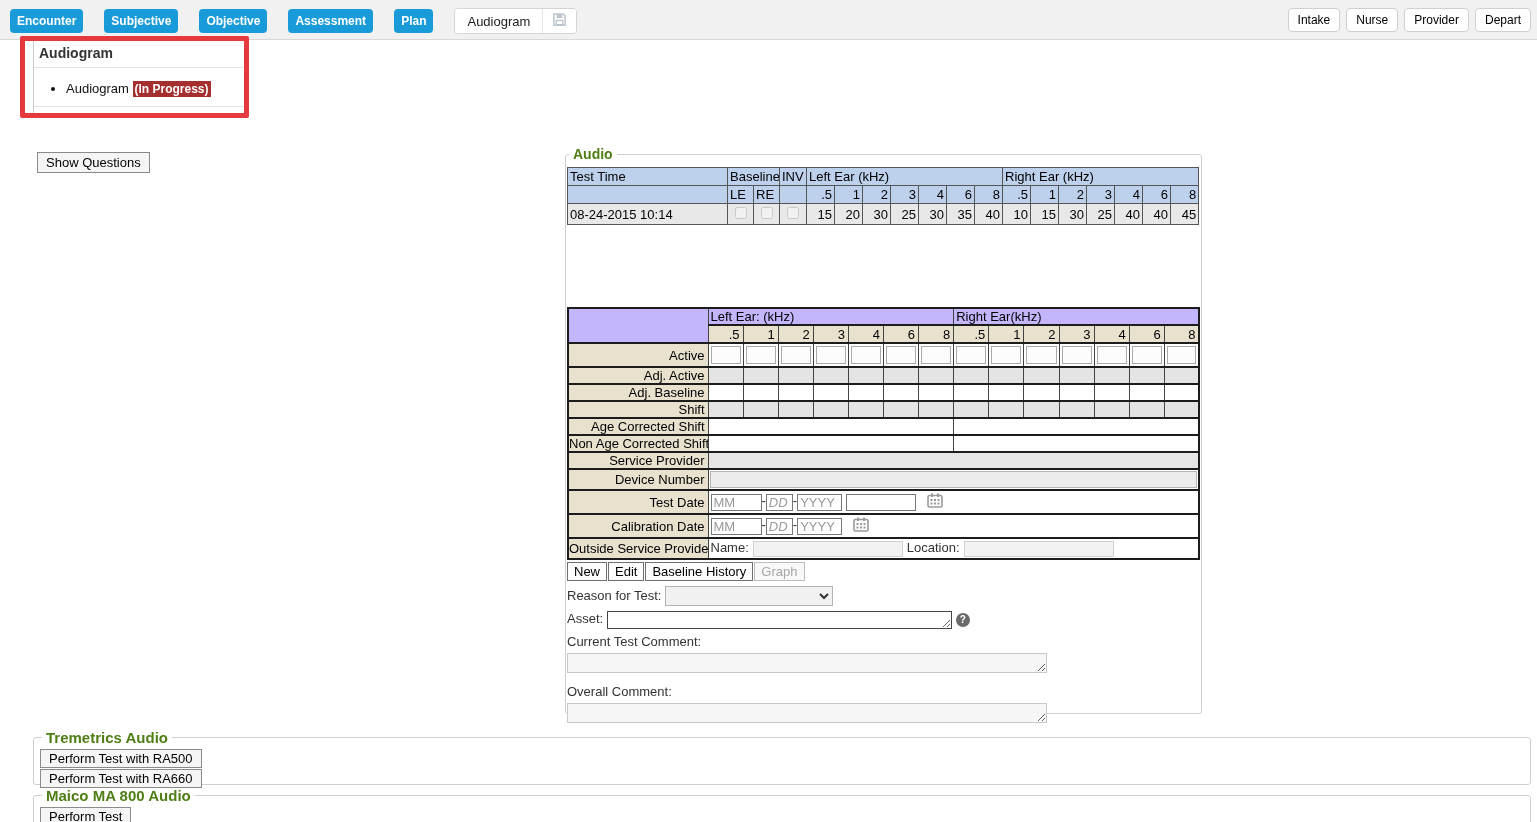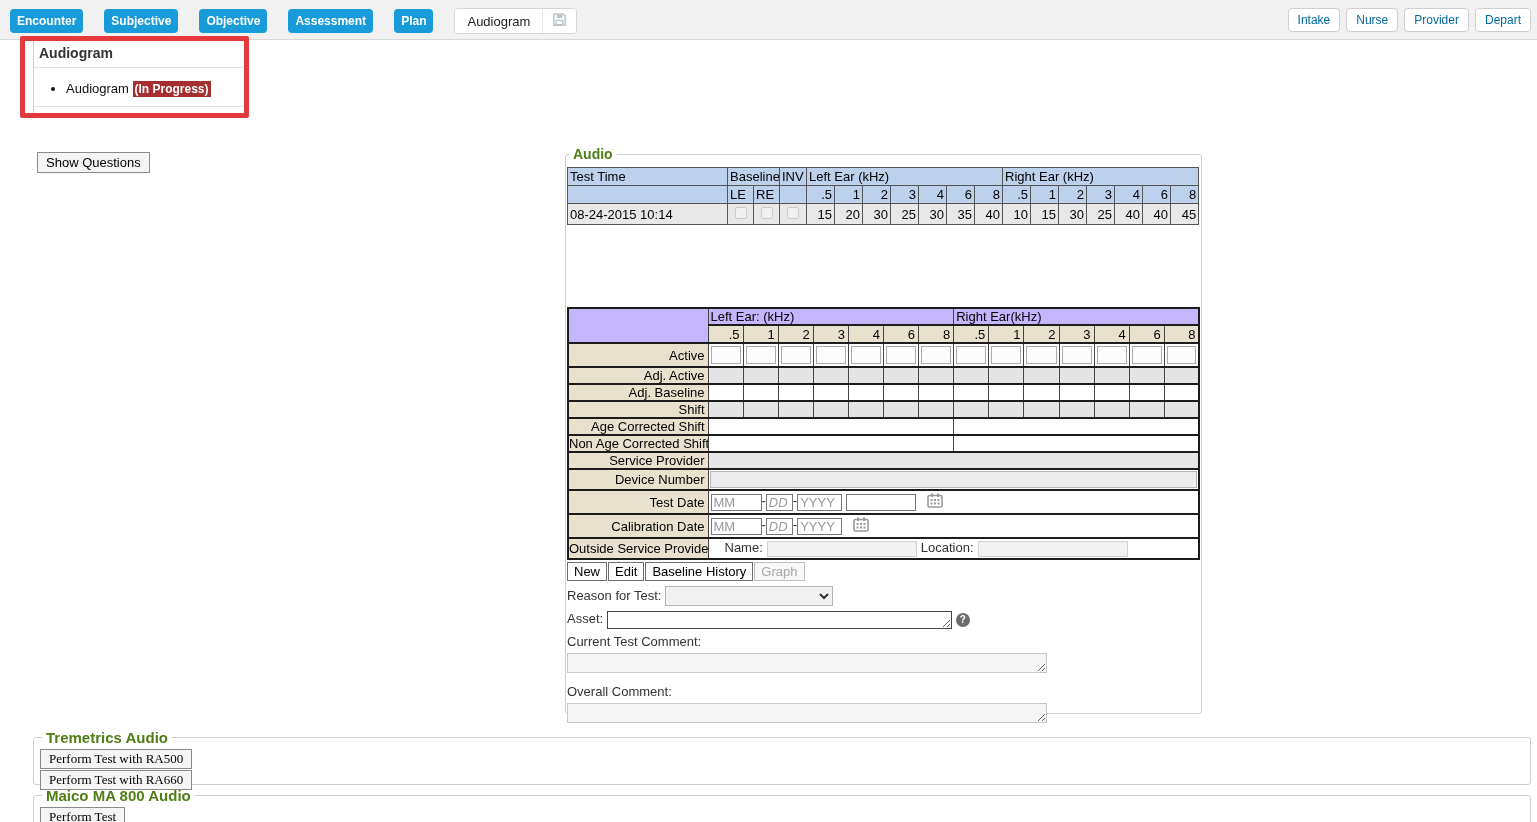--- a/index.html
+++ b/index.html
@@ -12,21 +12,21 @@
             background:#f1f1f1; border-bottom:1px solid #d8d8d8; }
   .nav-left { position:absolute; left:10px; top:8px; display:flex; gap:21px; align-items:center; }
   .nav-btn { background:#189bd8; color:#fff; font-weight:bold; font-size:12px;
              border:none; border-radius:4px; padding:5px 7px; cursor:pointer; white-space:nowrap; }
   .tab-group { display:flex; align-items:stretch; background:#fff; border:1px solid #d4d4d4;
                border-radius:4px; overflow:hidden; }
   .tab-label { font-size:13px; color:#222; padding:4px 12px; background:#fff; border:none; cursor:pointer; }
   .tab-sep { width:1px; background:#e4e4e4; }
   .tab-save { border:none; background:#fff; padding:3px 9px; display:flex; align-items:center; cursor:default; }
   .nav-right { position:absolute; right:6px; top:8px; display:flex; gap:6px; }
-  .ghost-btn { background:#fff; border:1px solid #cfcfcf; border-radius:4px; color:#0369a1;
+  .ghost-btn { background:#fff; border:1px solid #cfcfcf; border-radius:4px; color:#000000;
                font-size:12px; padding:4px 9px; cursor:pointer; }
 
   
   .audiogram-panel { position:absolute; left:33px; top:40px; width:215px; height:78px;
                      border-left:1px solid #ccc; background:#fff; }
   .panel-title { font-size:14px; font-weight:bold; color:#333; margin:5px 0 0 5px; }
   .panel-hr { border:none; border-top:1px solid #e2e2e2; margin-top:6px; }
   .panel-list { list-style:disc; margin:13px 0 0 32px; font-size:13px; color:#111; }
   .panel-list li { line-height:16px; }
   .status-badge { background:#a52e2e; color:#fff; font-size:12px; font-weight:bold; padding:1px 2px; }
@@ -39,21 +39,21 @@
 
   
   fieldset { border:1px solid #cfcfcf; border-radius:3px; }
   legend { font-size:14px; font-weight:bold; color:#4e7e14; padding:0 4px; margin-left:2px; }
   .audio-fs { position:absolute; left:565px; top:146px; width:634px; height:568px;
               padding:5px 1px 8px 1px; background:#fff; }
   .tremetrics-fs { position:absolute; left:33px; top:729px; width:1498px; height:56px; padding:2px 6px 4px 6px; }
   .maico-fs { position:absolute; left:33px; top:787px; width:1498px; height:60px; padding:2px 6px 4px 6px; }
   .tremetrics-fs legend, .maico-fs legend { font-size:15px; }
   .perform-btn { display:block; background:#f5f5f5; border:1px solid #8a8a8a; font-size:13px;
-                 padding:1px 8px; margin:1px 0; cursor:pointer;font-family:Liberation Serif, serif; }
+                 padding:1px 8px; margin:1px 0; cursor:pointer; }
 
   
   table { border-collapse:collapse; }
   .hist { width:632px; font-size:13px; table-layout:fixed; }
   .hist td { border:1px solid #555; height:18px; overflow:hidden; white-space:nowrap; }
   .hist .hb { background:#bdd0ec; padding-left:2px; }
   .hist .num { text-align:right; padding-right:2px; }
   .hist .datarow td { background:#e8e8e8; height:21px; }
   .hist .chk { text-align:center; background:#e8e8e8; }
   .hist input[type=checkbox] { width:12px; height:12px; }
@@ -72,21 +72,21 @@
   .detail .r-std td { height:17px; }
   .detail .inbox { height:18px; margin:2px; border:1px solid #aaa; background:#fcfcfc; }
   .detail .grayfill { background:#e6e6e6; }
   .detail .devbox { height:17px; margin:1px; border:1px solid #b5b5b5; background:#ececec; }
   .detail .daterow td.v { background:#fff; padding:2px 0 2px 2px; }
   .date-in { border:1px solid #777; height:17px; font-size:13px; color:#222; padding:0 2px; vertical-align:middle; }
   .date-in::placeholder { color:#999; }
   .w-mm { width:51px; } .w-dd { width:27px;font-style:italic; } .w-yy { width:45px; } .w-extra { width:70px; margin-left:4px; }
   .dash { color:#333; }
   .cal-icon { display:inline-block; vertical-align:middle; margin-left:7px; }
-  .osp-cell { background:#fff; padding:1px 0 1px 16px; font-size:13px; color:#333; }
+  .osp-cell { background:#fff; padding:1px 0 1px 2px; font-size:13px; color:#333; }
   .osp-in { background:#f2f2f2; border:1px solid #d0d0d0; height:16px; width:150px;
             vertical-align:middle; margin:0 4px; }
 
   
   .btnrow { margin-top:2px; }
   .act-btn { background:#fdfdfd; border:1px solid #6f6f6f; font-size:13px; padding:1px 6px;
              margin-right:1px; cursor:pointer; }
   .act-btn.disabled { color:#a7a7a7; border-color:#bdbdbd; background:#f8f8f8; cursor:default; }
   .formline { margin-top:5px; font-size:13px; color:#333; }
   .reason-select { width:168px; height:20px; background:#f1f1f1; border:1px solid #b3b3b3;

